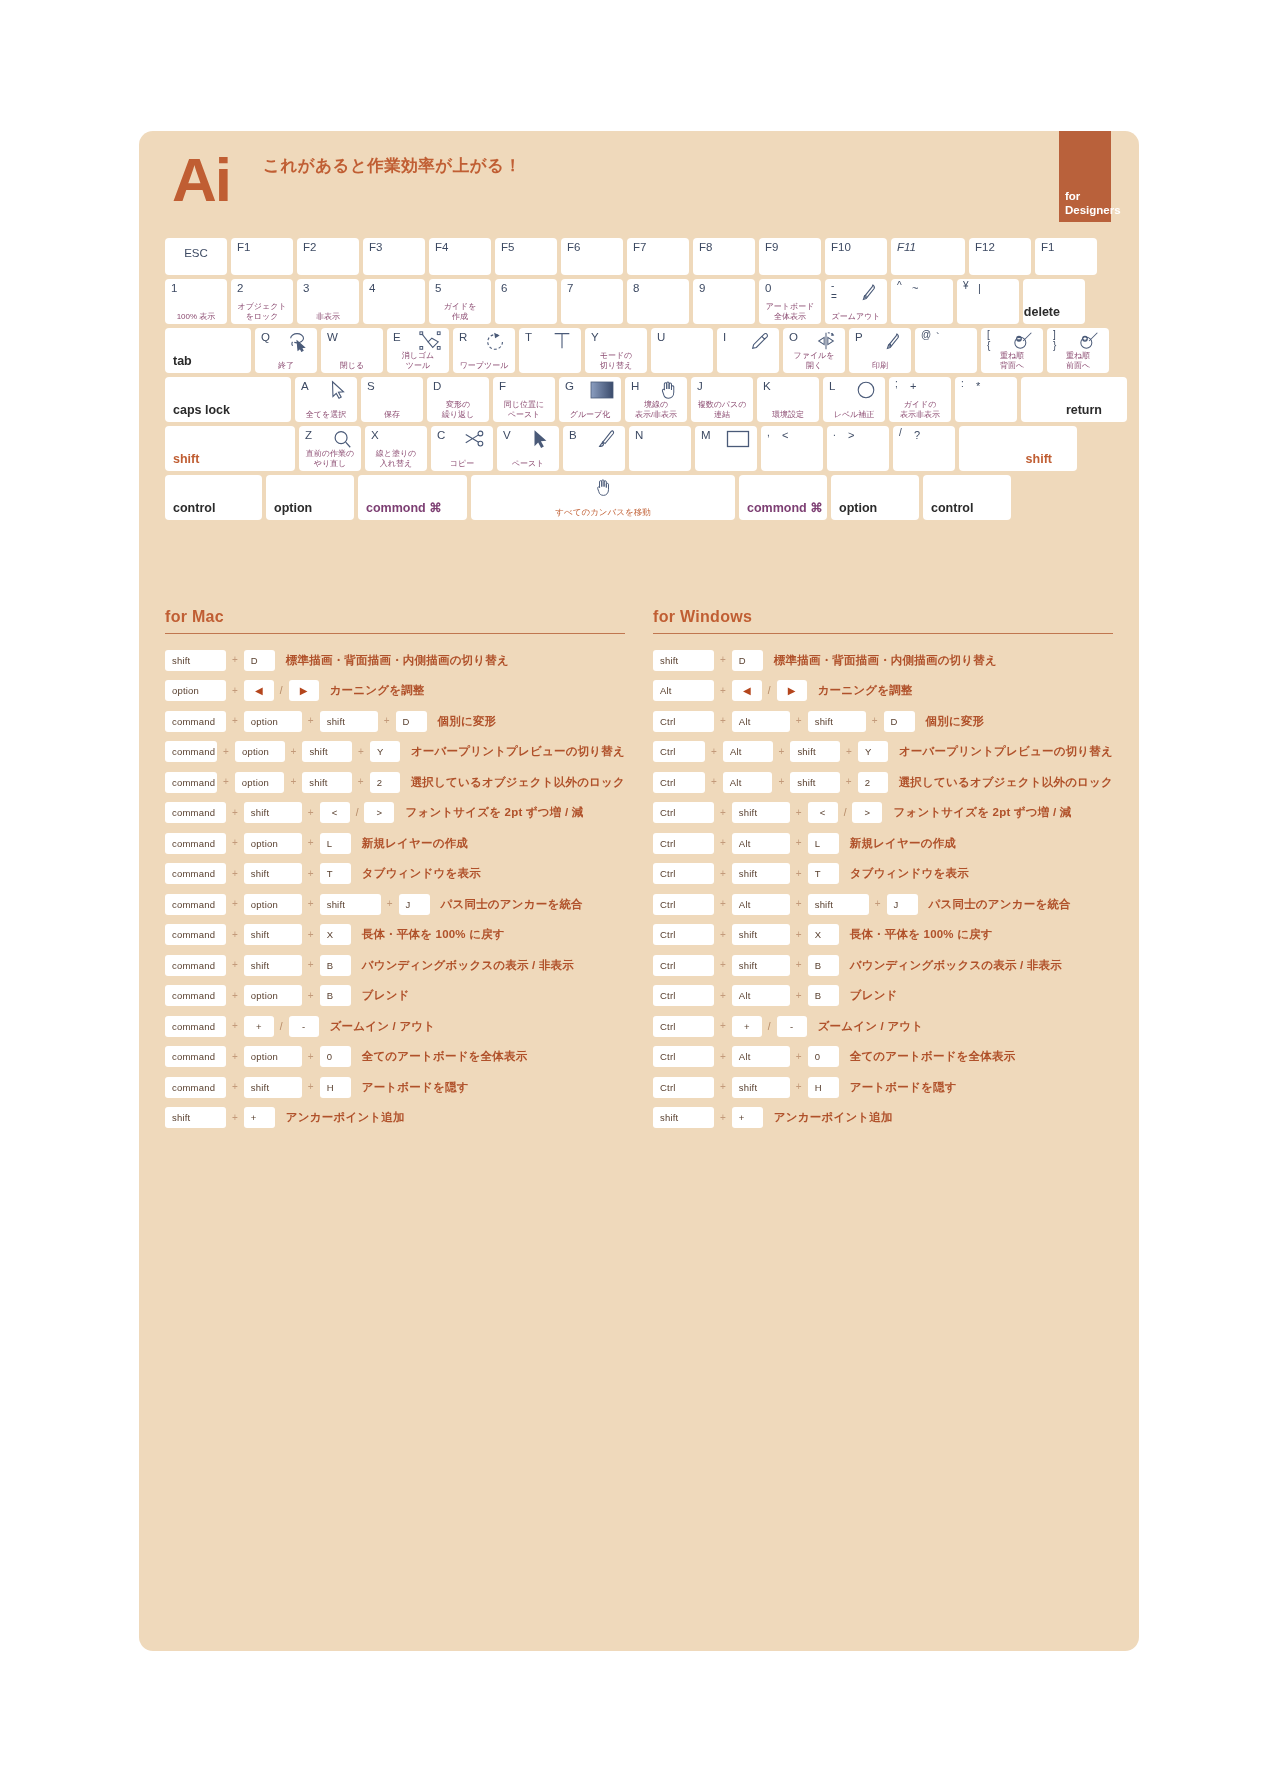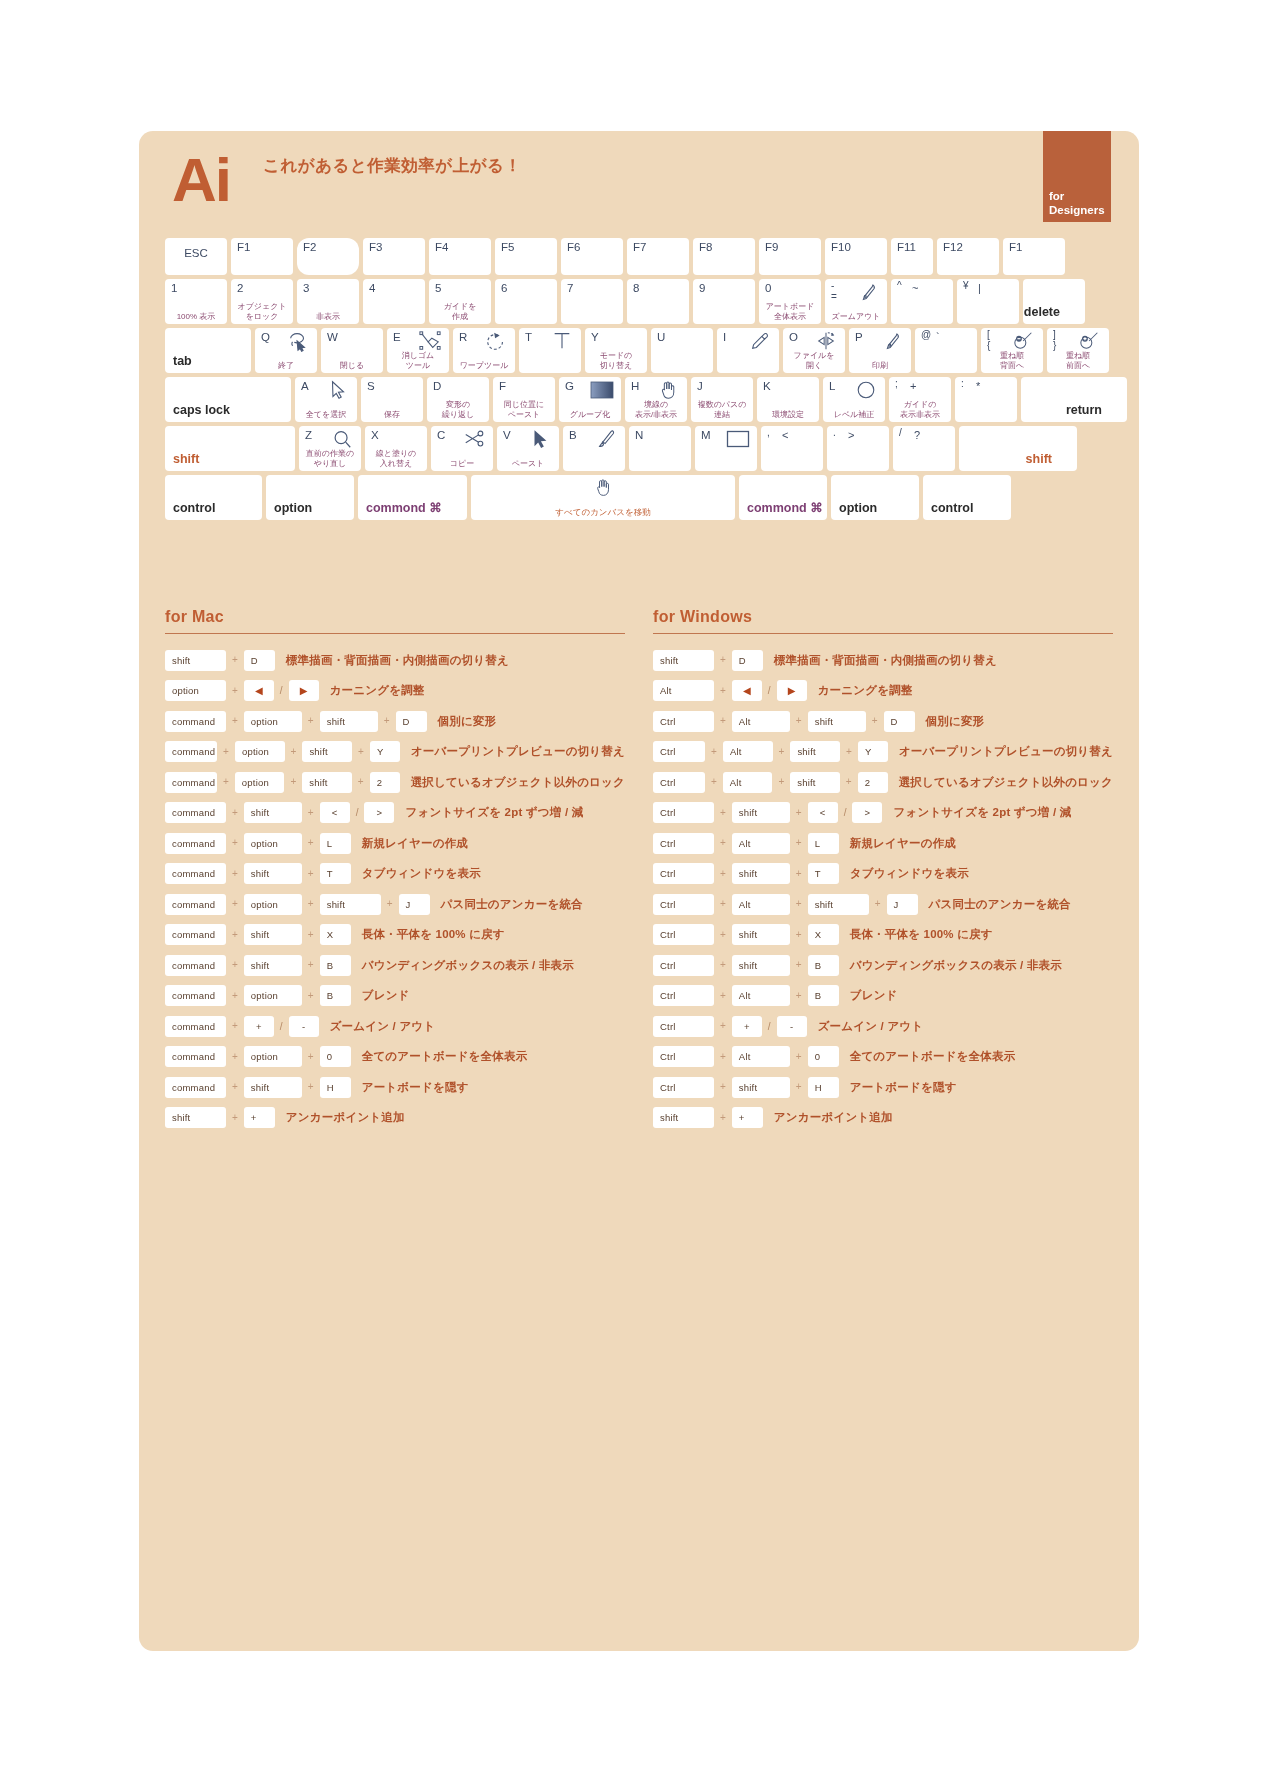--- a/index.html
+++ b/index.html
@@ -54,21 +54,21 @@
     color: #c05e33;
     font-weight: bold;
     letter-spacing: 0.5px;
     line-height: 38px;
     margin-top: 3px;
   }
   .badge {
     position: absolute;
     right: 28px;
     top: 0;
-    width: 68px;
+    width: 52px;
     height: 91px;
     background: #b9613b;
     color: #ffffff;
     font-size: 11.5px;
     font-weight: bold;
     line-height: 14px;
     padding: 58px 0 0 6px;
   }
   
   .keyboard {
@@ -253,21 +253,21 @@
   </div>
 
   <div class="keyboard" id="keyboard">
       <div class="krow">
         <div class="key" style="width: 62px;">
           <span class="k-center">ESC</span>
         </div>
         <div class="key" style="width: 62px;">
           <span class="k-tl">F1</span>
         </div>
-        <div class="key" style="width: 62px; border-radius: 12px;">
+        <div class="key" style="width: 62px;">
           <span class="k-tl">F2</span>
         </div>
         <div class="key" style="width: 62px;">
           <span class="k-tl">F3</span>
         </div>
         <div class="key" style="width: 62px;">
           <span class="k-tl">F4</span>
         </div>
         <div class="key" style="width: 62px;">
           <span class="k-tl">F5</span>
@@ -280,21 +280,21 @@
         </div>
         <div class="key" style="width: 62px;">
           <span class="k-tl">F8</span>
         </div>
         <div class="key" style="width: 62px;">
           <span class="k-tl">F9</span>
         </div>
         <div class="key" style="width: 62px;">
           <span class="k-tl">F10</span>
         </div>
-        <div class="key" style="width: 42px;">
+        <div class="key" style="width: 74px; font-style: italic;">
           <span class="k-tl">F11</span>
         </div>
         <div class="key" style="width: 62px;">
           <span class="k-tl">F12</span>
         </div>
         <div class="key" style="width: 62px;">
           <span class="k-tl">F1</span>
         </div>
       </div>
       <div class="krow tall">

